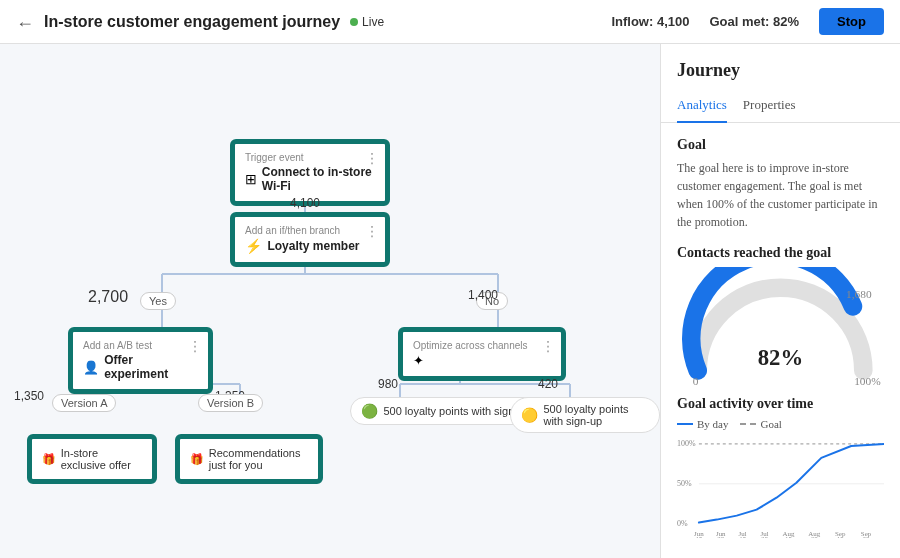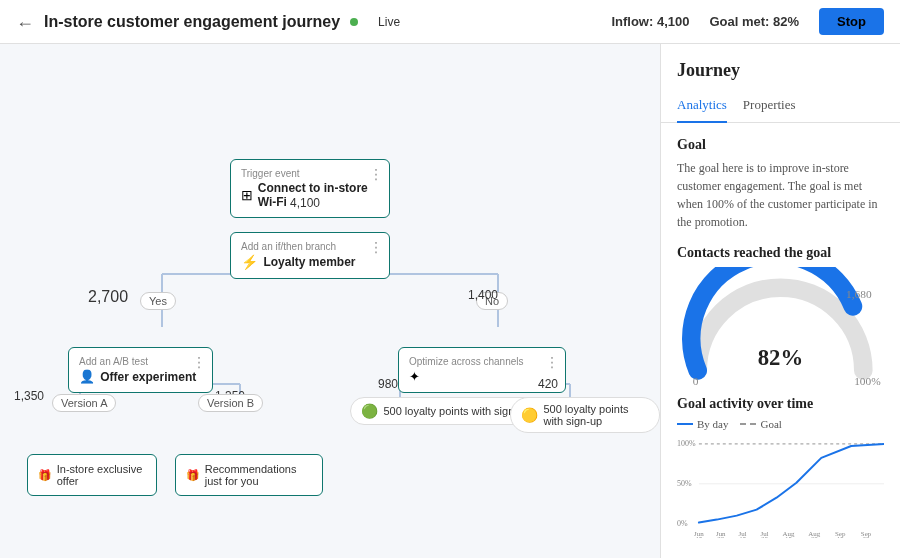--- a/index.html
+++ b/index.html
@@ -12,21 +12,21 @@
       padding: 0 16px;
       height: 44px;
       display: flex;
       align-items: center;
       justify-content: space-between;
       flex-shrink: 0;
     }
     .header-left { display: flex; align-items: center; gap: 10px; }
     .back-btn { background: none; border: none; cursor: pointer; color: #555; font-size: 18px; padding: 0; }
     .journey-title { font-size: 16px; font-weight: 600; color: #222; }
-    .live-badge { display: flex; align-items: center; gap: 20px; font-size: 12px; color: #333; }
+    .live-badge { display: flex; align-items: center; gap: 4px; font-size: 12px; color: #333; }
     .live-dot { width: 8px; height: 8px; background: #4caf50; border-radius: 50%; }
     .header-right { display: flex; align-items: center; gap: 20px; }
     .header-stat { font-size: 13px; color: #333; }
     .header-stat span { font-weight: 600; margin-top: 19px; }
     .stop-btn {
       background: #1a73e8;
       color: #000000;
       border: none;
       border-radius: 4px;
       padding: 6px 18px;
@@ -80,25 +80,24 @@
     .chart-legend { display: flex; align-items: center; gap: 12px; margin-bottom: 8px; font-size: 11px; color: #555; }
     .legend-item { display: flex; align-items: center; gap: 4px; }
     .legend-line { width: 16px; height: 2px; background: #1a73e8; }
     .legend-dashed { width: 16px; height: 2px; background: none; border-top: 2px dashed #999; }
     .line-chart-svg { width: 100%; }
 
     
     .node {
       position: absolute;
       background: #fff;
-      border: 1px solid #0f766e;
+      border: 5px solid #0f766e;
       border-radius: 6px;
       font-size: 11px;
       padding: 8px 10px;
-      margin-top: 20px;
     }
     .node-label { font-size: 10px; color: #888; margin-bottom: 2px; }
     .node-name { font-size: 12px; font-weight: 600; color: #222; }
     .node-menu { position: absolute; right: 6px; top: 6px; color: #999; font-size: 14px; cursor: pointer; }
     .branch-badge {
       background: #fff;
       border: 1px solid #ccc;
       border-radius: 10px;
       padding: 2px 8px;
       font-size: 11px;

